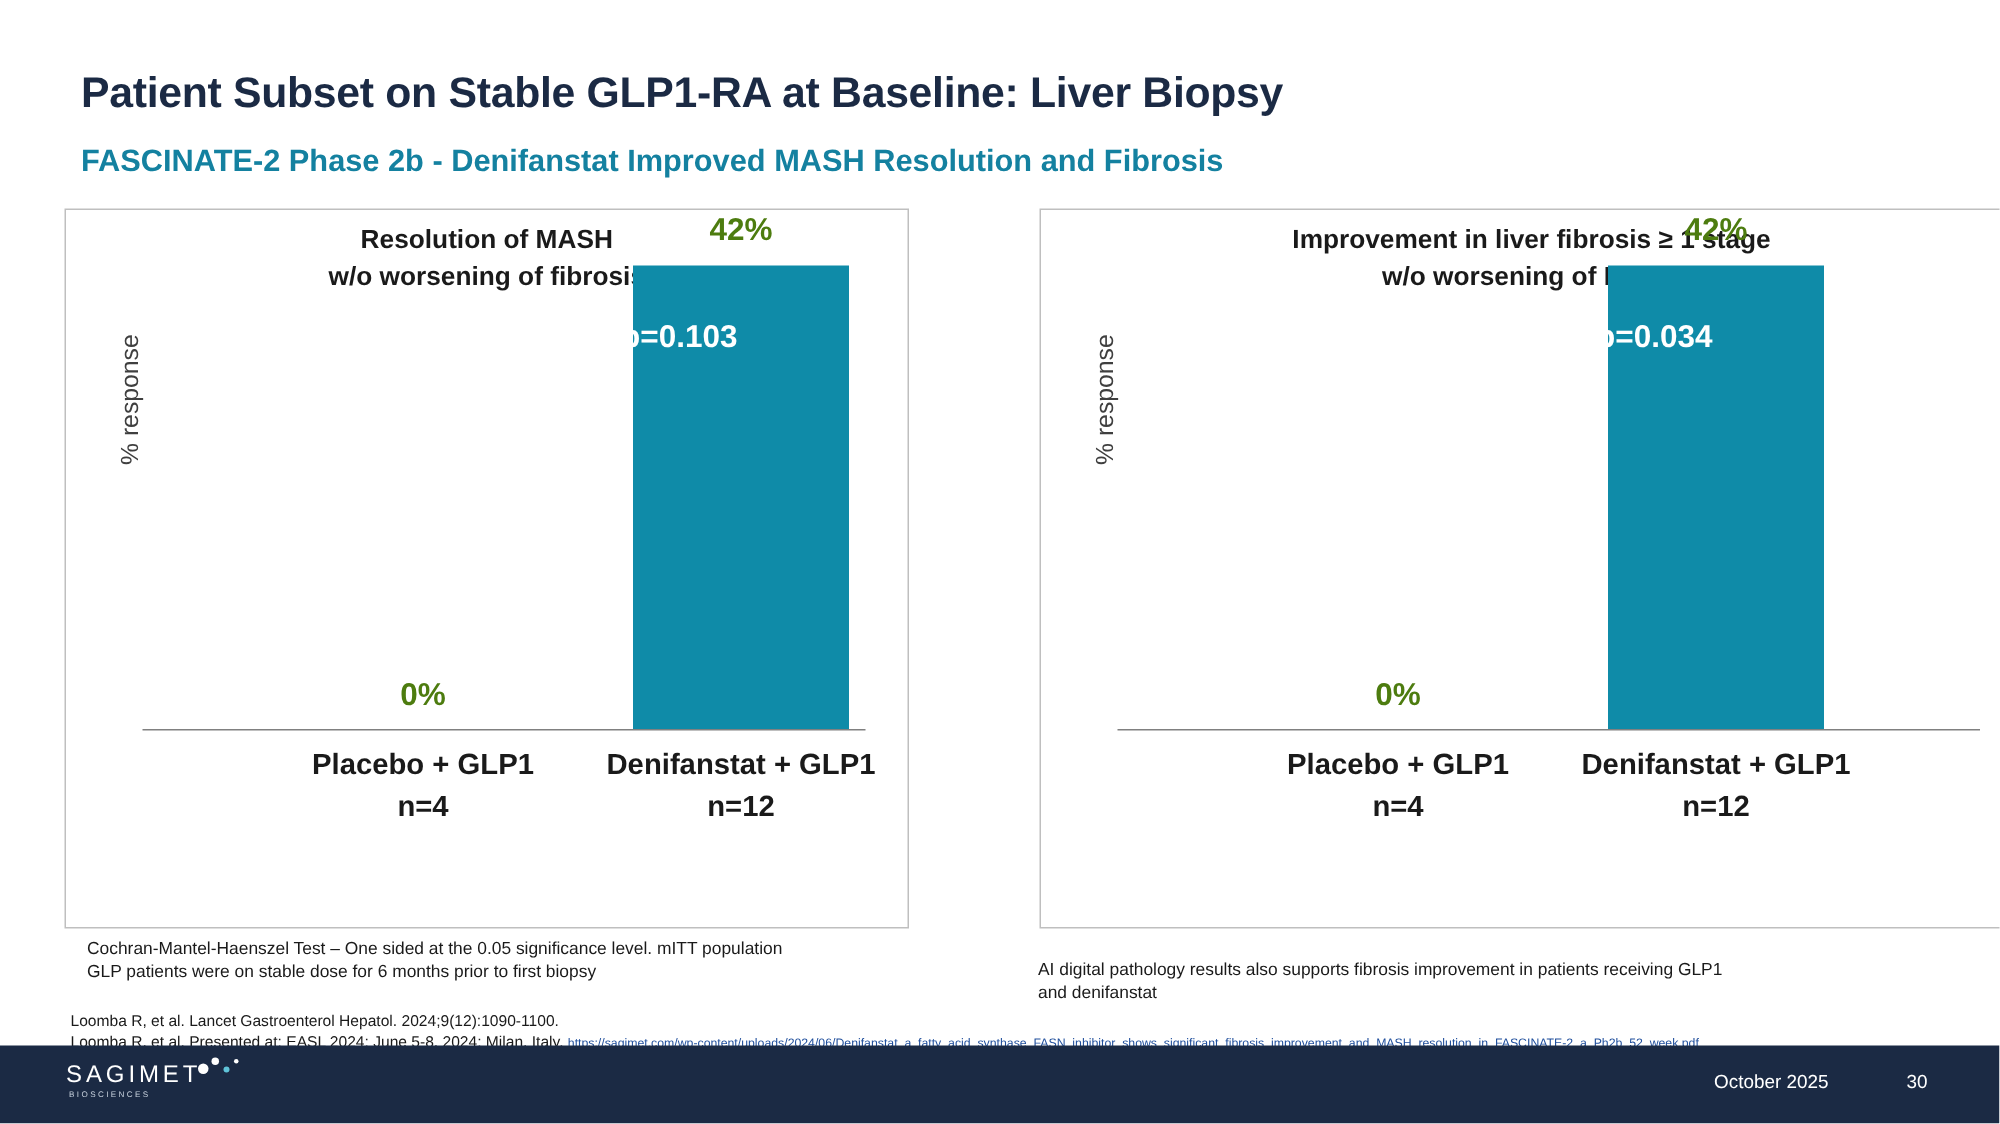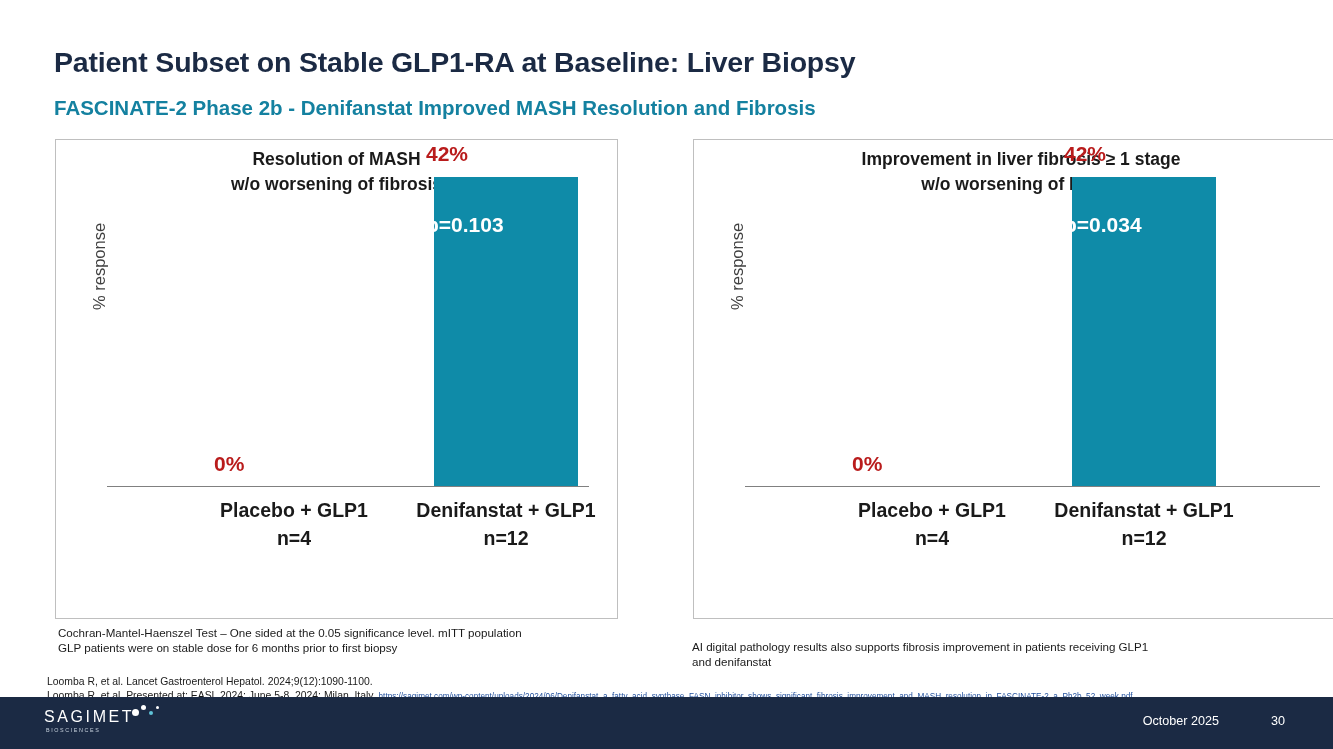--- a/index.html
+++ b/index.html
@@ -44,21 +44,21 @@
 
   
   .panel {
     position: absolute;
     top: 139px;
     height: 480px;
     border: 1px solid #bfbfbf;
     background: #ffffff;
     box-sizing: border-box;
   }
-  .panel.left { left: 55px; width: 563px; }
+  .panel.left { left: 43px; width: 563px; }
   .panel.right { left: 693px; width: 656px; }
 
   .panel-title {
     position: absolute;
     left: 0;
     right: 0;
     top: 7px;
     text-align: center;
     font-size: 17.5px;
     font-weight: bold;
@@ -94,24 +94,24 @@
     background: #808080;
   }
 
   .bar {
     position: absolute;
     background: #0f8ba8;
   }
 
   .bar-value {
     position: absolute;
-    text-align: left;
+    text-align: center;
     font-size: 21px;
     font-weight: bold;
-    color: #b91c1c;
+    color: #4d7c0f;
   }
 
   .pvalue {
     position: absolute;
     font-size: 21px;
     font-weight: bold;
     color: #ffffff;
     margin-top: 10px;
   }
 

